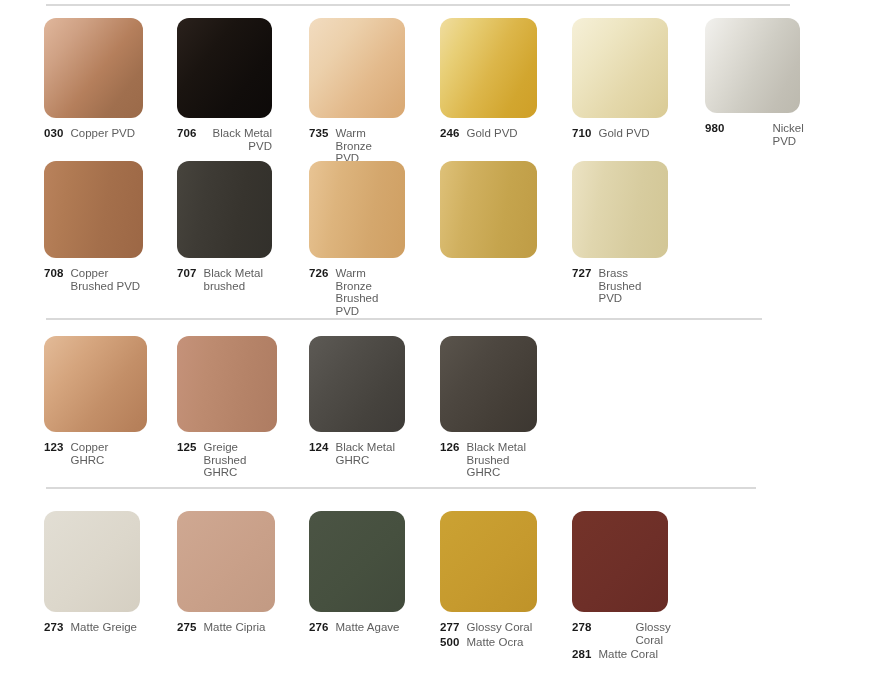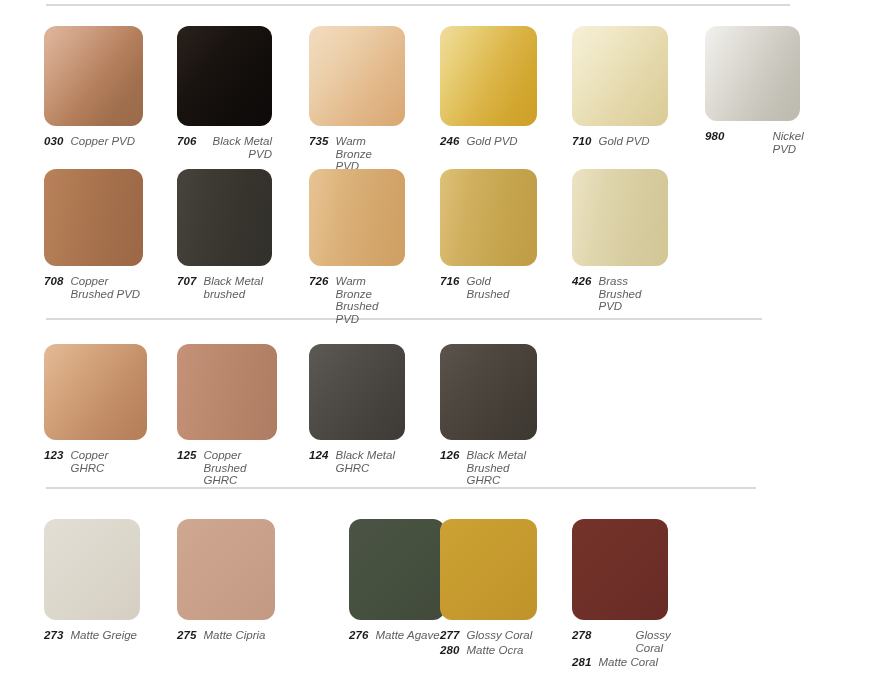--- a/index.html
+++ b/index.html
@@ -38,22 +38,21 @@
   }
   .row {
     position: relative;
     width: 873px;
     height: 100%;
   }
 
   
   .cell {
     position: absolute;
-    top: 8px;
-    font-style: italic;
+    top: 0;
   }
   .chip {
     border-radius: 12px;
     box-shadow: 0 0 0 0 rgba(0,0,0,0);
   }
   .label {
     margin-top: 9px;
     font-size: 11.5px;
     line-height: 12.6px;
     white-space: nowrap;
@@ -159,51 +158,46 @@
           <div class="cell" style="left: 309px; width: 96px;">
             <div class="chip" style="width: 96px; height: 97px; background: linear-gradient(100deg, rgb(232, 196, 148) 0%, rgb(221, 180, 125) 30%, rgb(212, 167, 109) 65%, rgb(207, 159, 98) 100%);"></div>
             <div class="label">
               <span class="code" style="color: rgb(26, 26, 26); text-align: right;">726</span>
               <span class="name" style="color: rgb(94, 94, 94);">Warm Bronze
 Brushed PVD</span>
             </div>
           </div>
           <div class="cell" style="left: 440px; width: 97px;">
             <div class="chip" style="width: 97px; height: 97px; background: linear-gradient(100deg, rgb(222, 193, 121) 0%, rgb(208, 176, 95) 30%, rgb(197, 164, 77) 65%, rgb(191, 156, 69) 100%);"></div>
-            <div class="label">
-              <span class="code" style="color: rgb(26, 26, 26);">716</span>
-              <span class="name" style="color: rgb(94, 94, 94);">Gold
-Brushed</span>
-            </div>
           </div>
           <div class="cell" style="left: 572px; width: 96px;">
             <div class="chip" style="width: 96px; height: 97px; background: linear-gradient(100deg, rgb(236, 227, 196) 0%, rgb(224, 214, 174) 30%, rgb(215, 204, 159) 65%, rgb(210, 198, 149) 100%);"></div>
             <div class="label">
-              <span class="code" style="color: rgb(26, 26, 26);">426</span>
+              <span class="code" style="color: rgb(26, 26, 26);">727</span>
               <span class="name" style="color: rgb(94, 94, 94);">Brass
 Brushed PVD</span>
             </div>
           </div>
         </div>
       </div>
       <div class="group" style="top: 336px;">
         <div class="row">
           <div class="cell" style="left: 44px; width: 103px;">
             <div class="chip" style="width: 103px; height: 96px; background: linear-gradient(128deg, rgb(227, 187, 152) 0%, rgb(213, 165, 126) 30%, rgb(195, 143, 104) 62%, rgb(184, 130, 92) 88%, rgb(179, 125, 87) 100%);"></div>
             <div class="label">
               <span class="code" style="color: rgb(26, 26, 26);">123</span>
               <span class="name" style="color: rgb(94, 94, 94);">Copper
 GHRC</span>
             </div>
           </div>
           <div class="cell" style="left: 177px; width: 100px;">
             <div class="chip" style="width: 100px; height: 96px; background: linear-gradient(100deg, rgb(197, 146, 122) 0%, rgb(189, 139, 112) 30%, rgb(181, 131, 104) 65%, rgb(174, 124, 98) 100%);"></div>
             <div class="label">
               <span class="code" style="color: rgb(26, 26, 26);">125</span>
-              <span class="name" style="color: rgb(94, 94, 94);">Copper Brushed
+              <span class="name" style="color: rgb(94, 94, 94);">Greige Brushed
 GHRC</span>
             </div>
           </div>
           <div class="cell" style="left: 309px; width: 96px;">
             <div class="chip" style="width: 96px; height: 96px; background: linear-gradient(128deg, rgb(93, 90, 85) 0%, rgb(80, 77, 72) 35%, rgb(69, 66, 61) 70%, rgb(62, 59, 55) 100%);"></div>
             <div class="label">
               <span class="code" style="color: rgb(26, 26, 26);">124</span>
               <span class="name" style="color: rgb(94, 94, 94);">Black Metal
 GHRC</span>
             </div>
@@ -227,35 +221,35 @@
               <span class="name" style="color: rgb(94, 94, 94);">Matte Greige</span>
             </div>
           </div>
           <div class="cell" style="left: 177px; width: 98px;">
             <div class="chip" style="width: 98px; height: 101px; background: linear-gradient(135deg, rgb(207, 168, 146) 0%, rgb(201, 160, 137) 55%, rgb(194, 154, 131) 100%);"></div>
             <div class="label">
               <span class="code" style="color: rgb(26, 26, 26);">275</span>
               <span class="name" style="color: rgb(94, 94, 94);">Matte Cipria</span>
             </div>
           </div>
-          <div class="cell" style="left: 309px; width: 96px; margin-left: 40px;">
+          <div class="cell" style="left: 309px; width: 96px;">
             <div class="chip" style="width: 96px; height: 101px; background: linear-gradient(135deg, rgb(75, 84, 68) 0%, rgb(70, 80, 63) 55%, rgb(65, 74, 59) 100%);"></div>
             <div class="label">
               <span class="code" style="color: rgb(26, 26, 26);">276</span>
               <span class="name" style="color: rgb(94, 94, 94);">Matte Agave</span>
             </div>
           </div>
           <div class="cell" style="left: 440px; width: 97px;">
             <div class="chip" style="width: 97px; height: 101px; background: linear-gradient(135deg, rgb(203, 162, 51) 0%, rgb(198, 154, 46) 55%, rgb(191, 147, 41) 100%);"></div>
             <div class="label">
               <span class="code" style="color: rgb(26, 26, 26);">277</span>
               <span class="name" style="color: rgb(94, 94, 94);">Glossy Coral</span>
             </div>
             <div class="label secondary">
-              <span class="code" style="color: rgb(26, 26, 26);">280</span>
+              <span class="code" style="color: rgb(26, 26, 26);">500</span>
               <span class="name" style="color: rgb(94, 94, 94);">Matte Ocra</span>
             </div>
           </div>
           <div class="cell" style="left: 572px; width: 96px;">
             <div class="chip" style="width: 96px; height: 101px; background: linear-gradient(135deg, rgb(116, 51, 41) 0%, rgb(110, 47, 40) 55%, rgb(104, 43, 37) 100%);"></div>
             <div class="label">
               <span class="code" style="color: rgb(26, 26, 26);">278</span>
               <span class="name" style="color: rgb(94, 94, 94); margin-left: 44px;">Glossy Coral</span>
             </div>
             <div class="label secondary">

